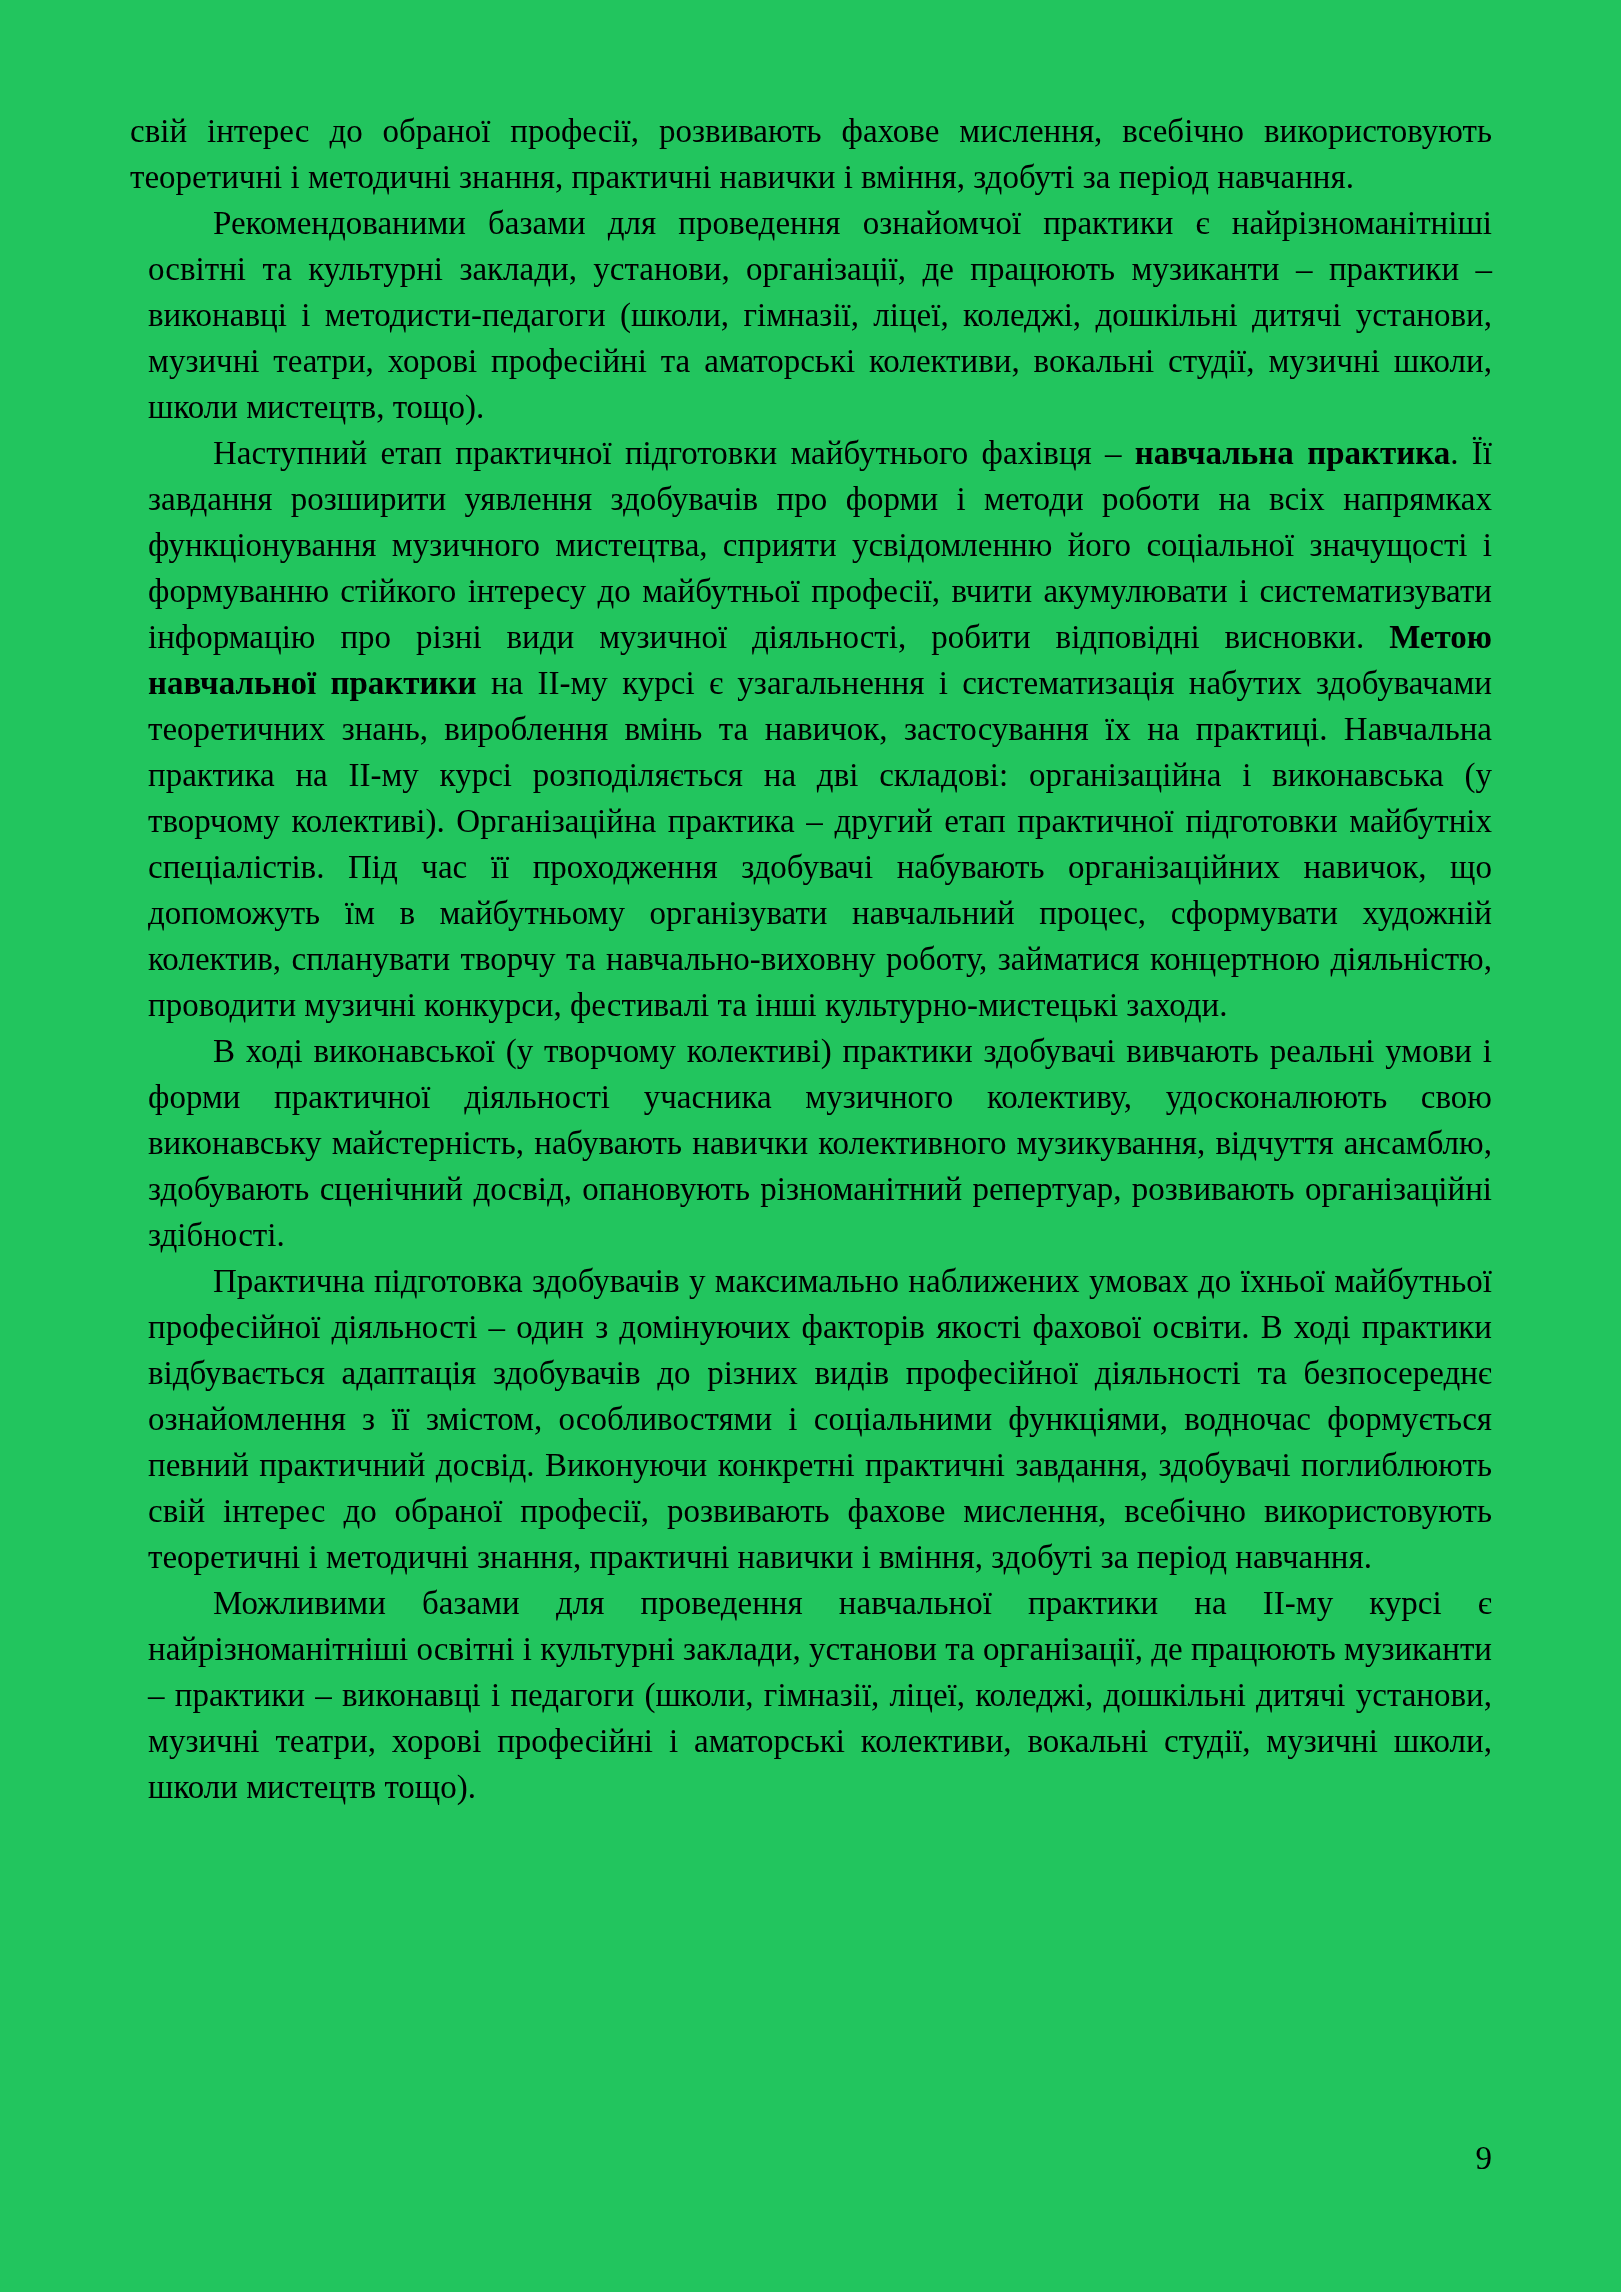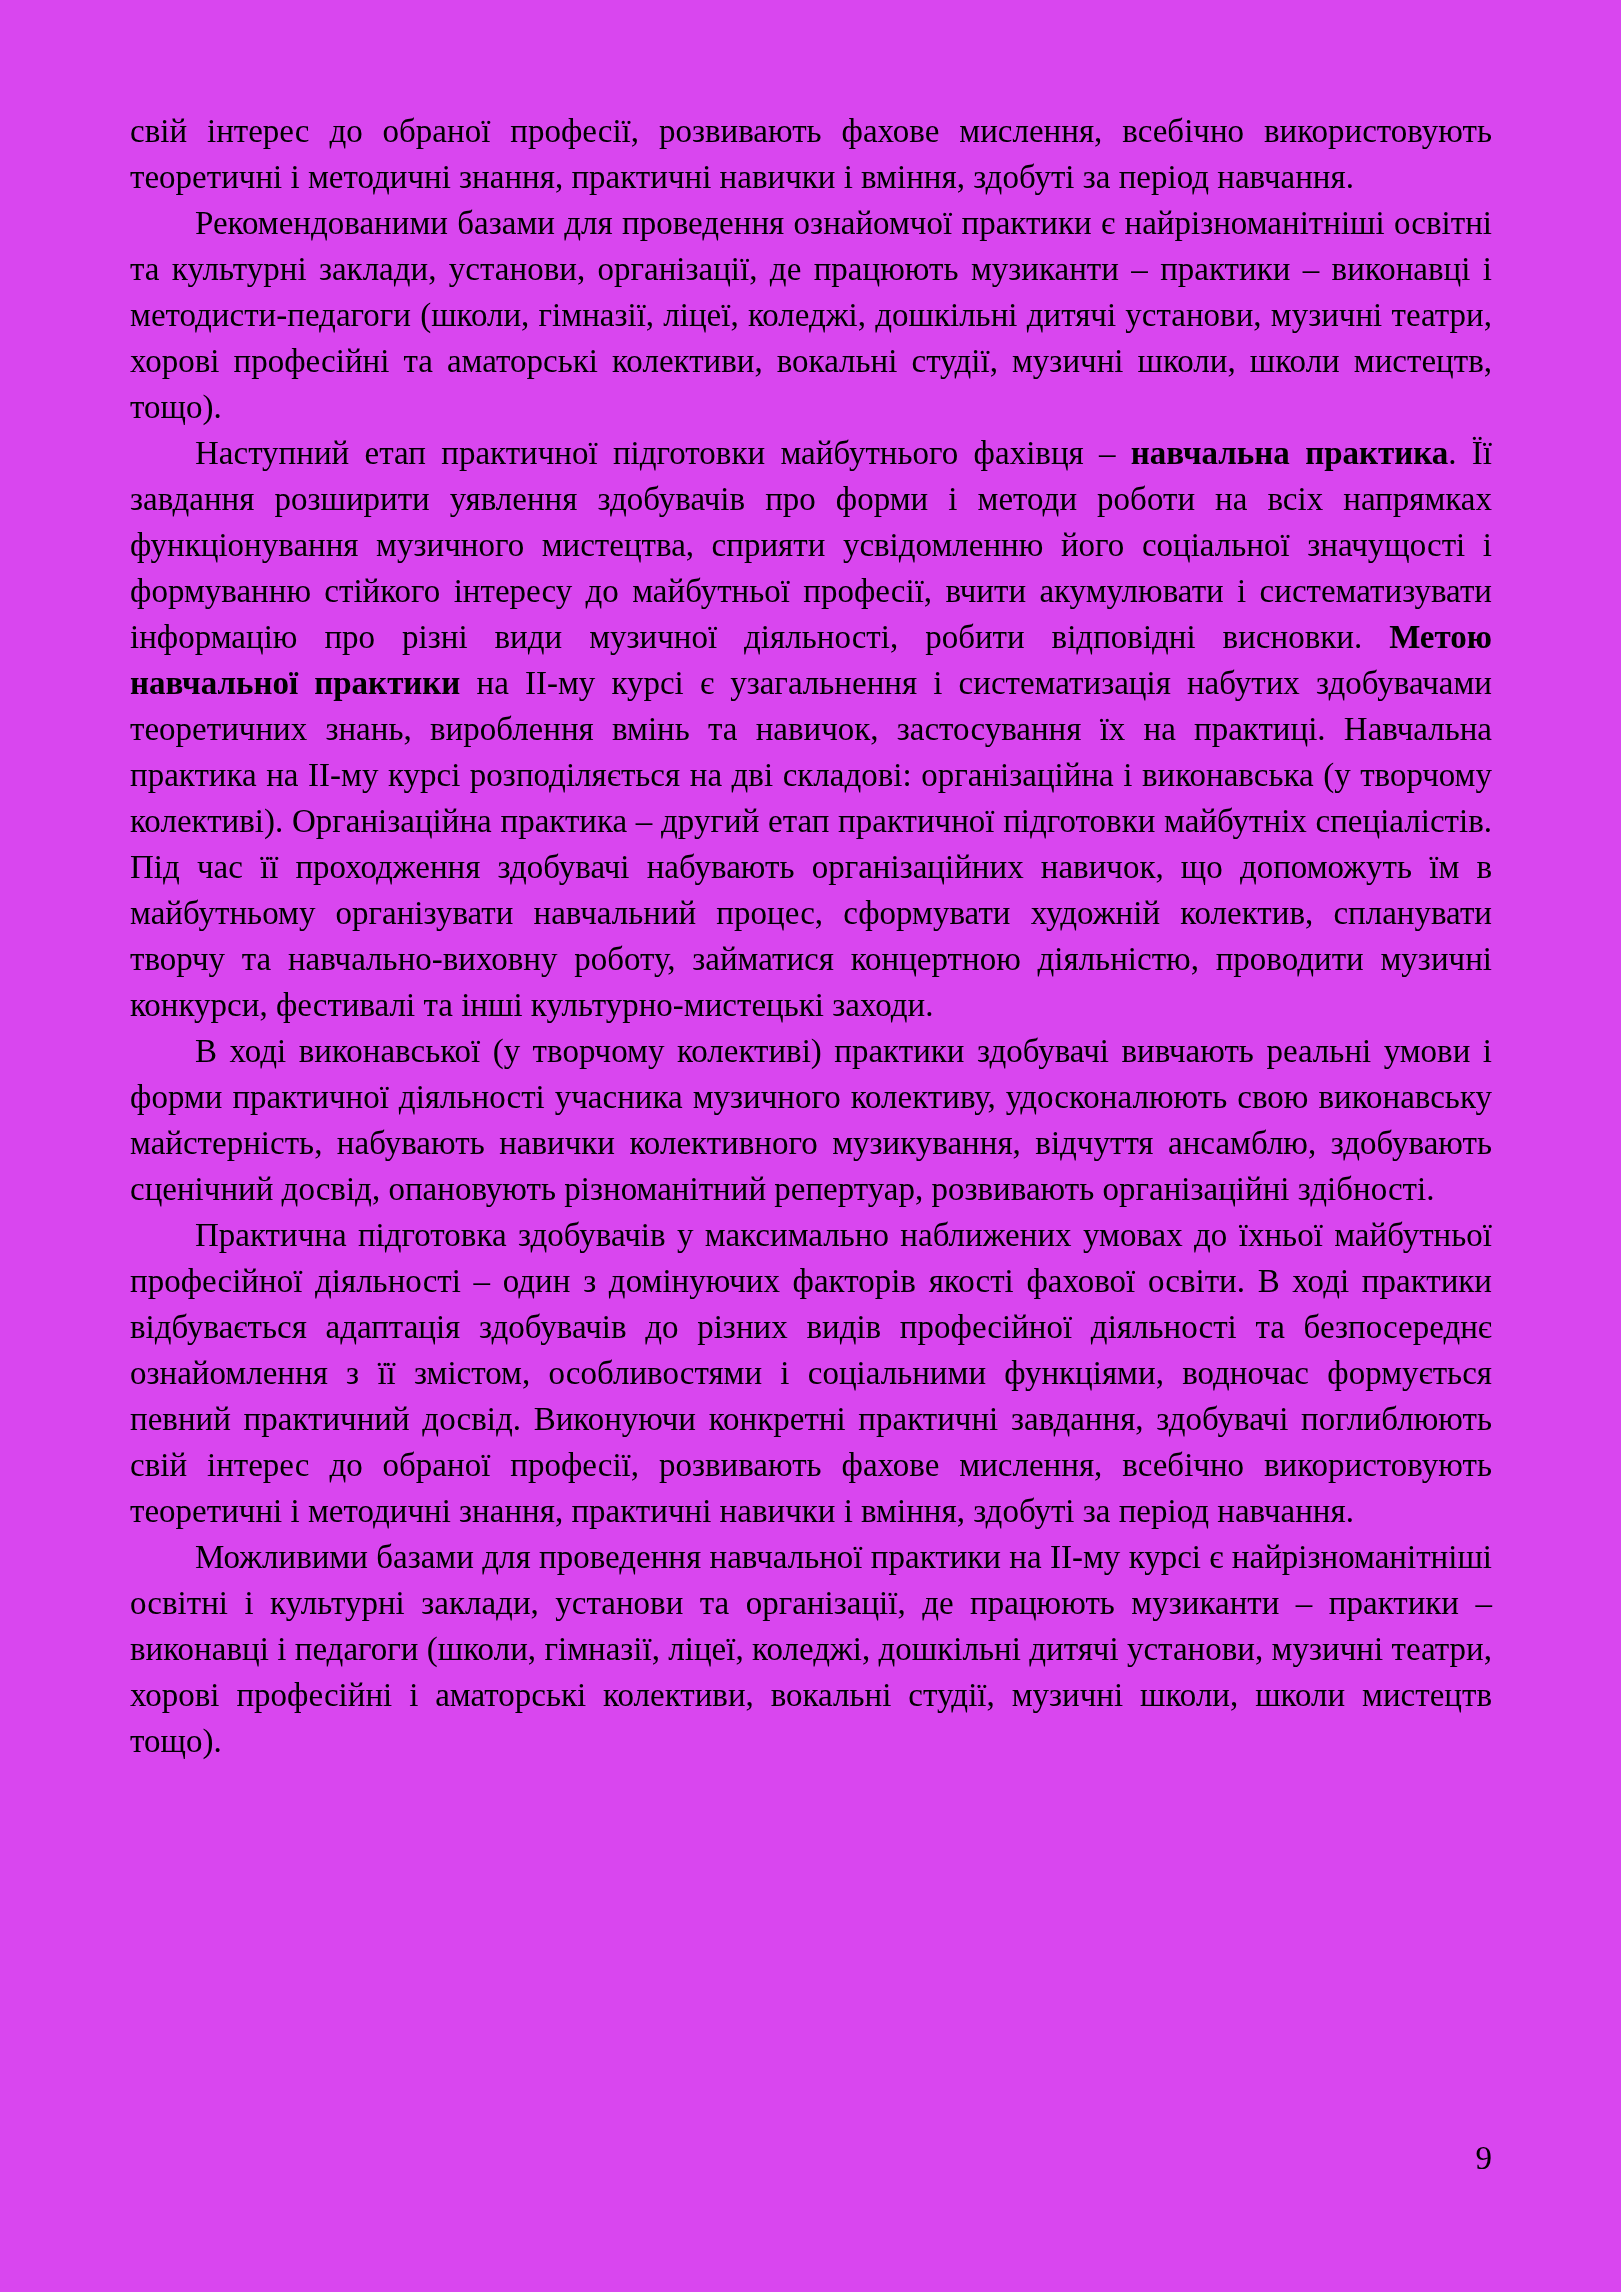--- a/index.html
+++ b/index.html
@@ -4,40 +4,41 @@
 <style>
   html, body {
     margin: 0;
     padding: 0;
     background: #ffffff;
   }
   .page {
     position: relative;
     width: 1621px;
     height: 2293px;
-    background: #d946ef;
+    background: #22c55e;
     font-family: "Liberation Serif", serif;
     color: #000000;
     overflow: hidden;
   }
   .text-block {
     position: absolute;
     left: 130px;
     top: 108px;
     width: 1362px;
     font-size: 33px;
     line-height: 46px;
     text-align: justify;
   }
   .para {
     margin: 0;
     padding: 0;
   }
   .para.indent {
     text-indent: 65px;
+    margin-left: 18px;
   }
   .run-bold {
     font-weight: bold;
     font-family: Liberation Serif, serif;
   }
   .page-number {
     position: absolute;
     left: 130px;
     top: 2135px;
     width: 1362px;

